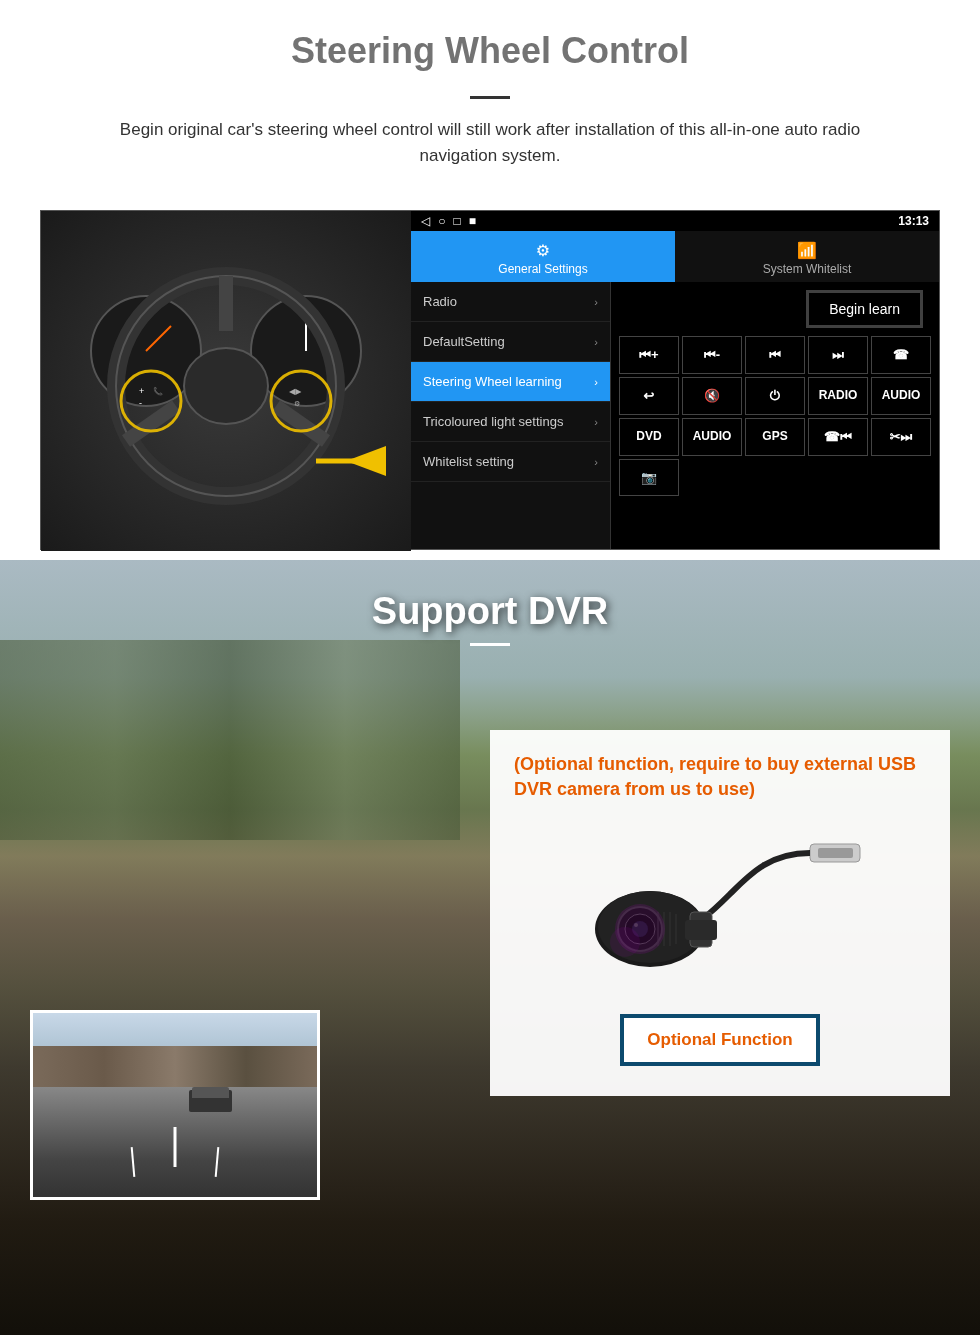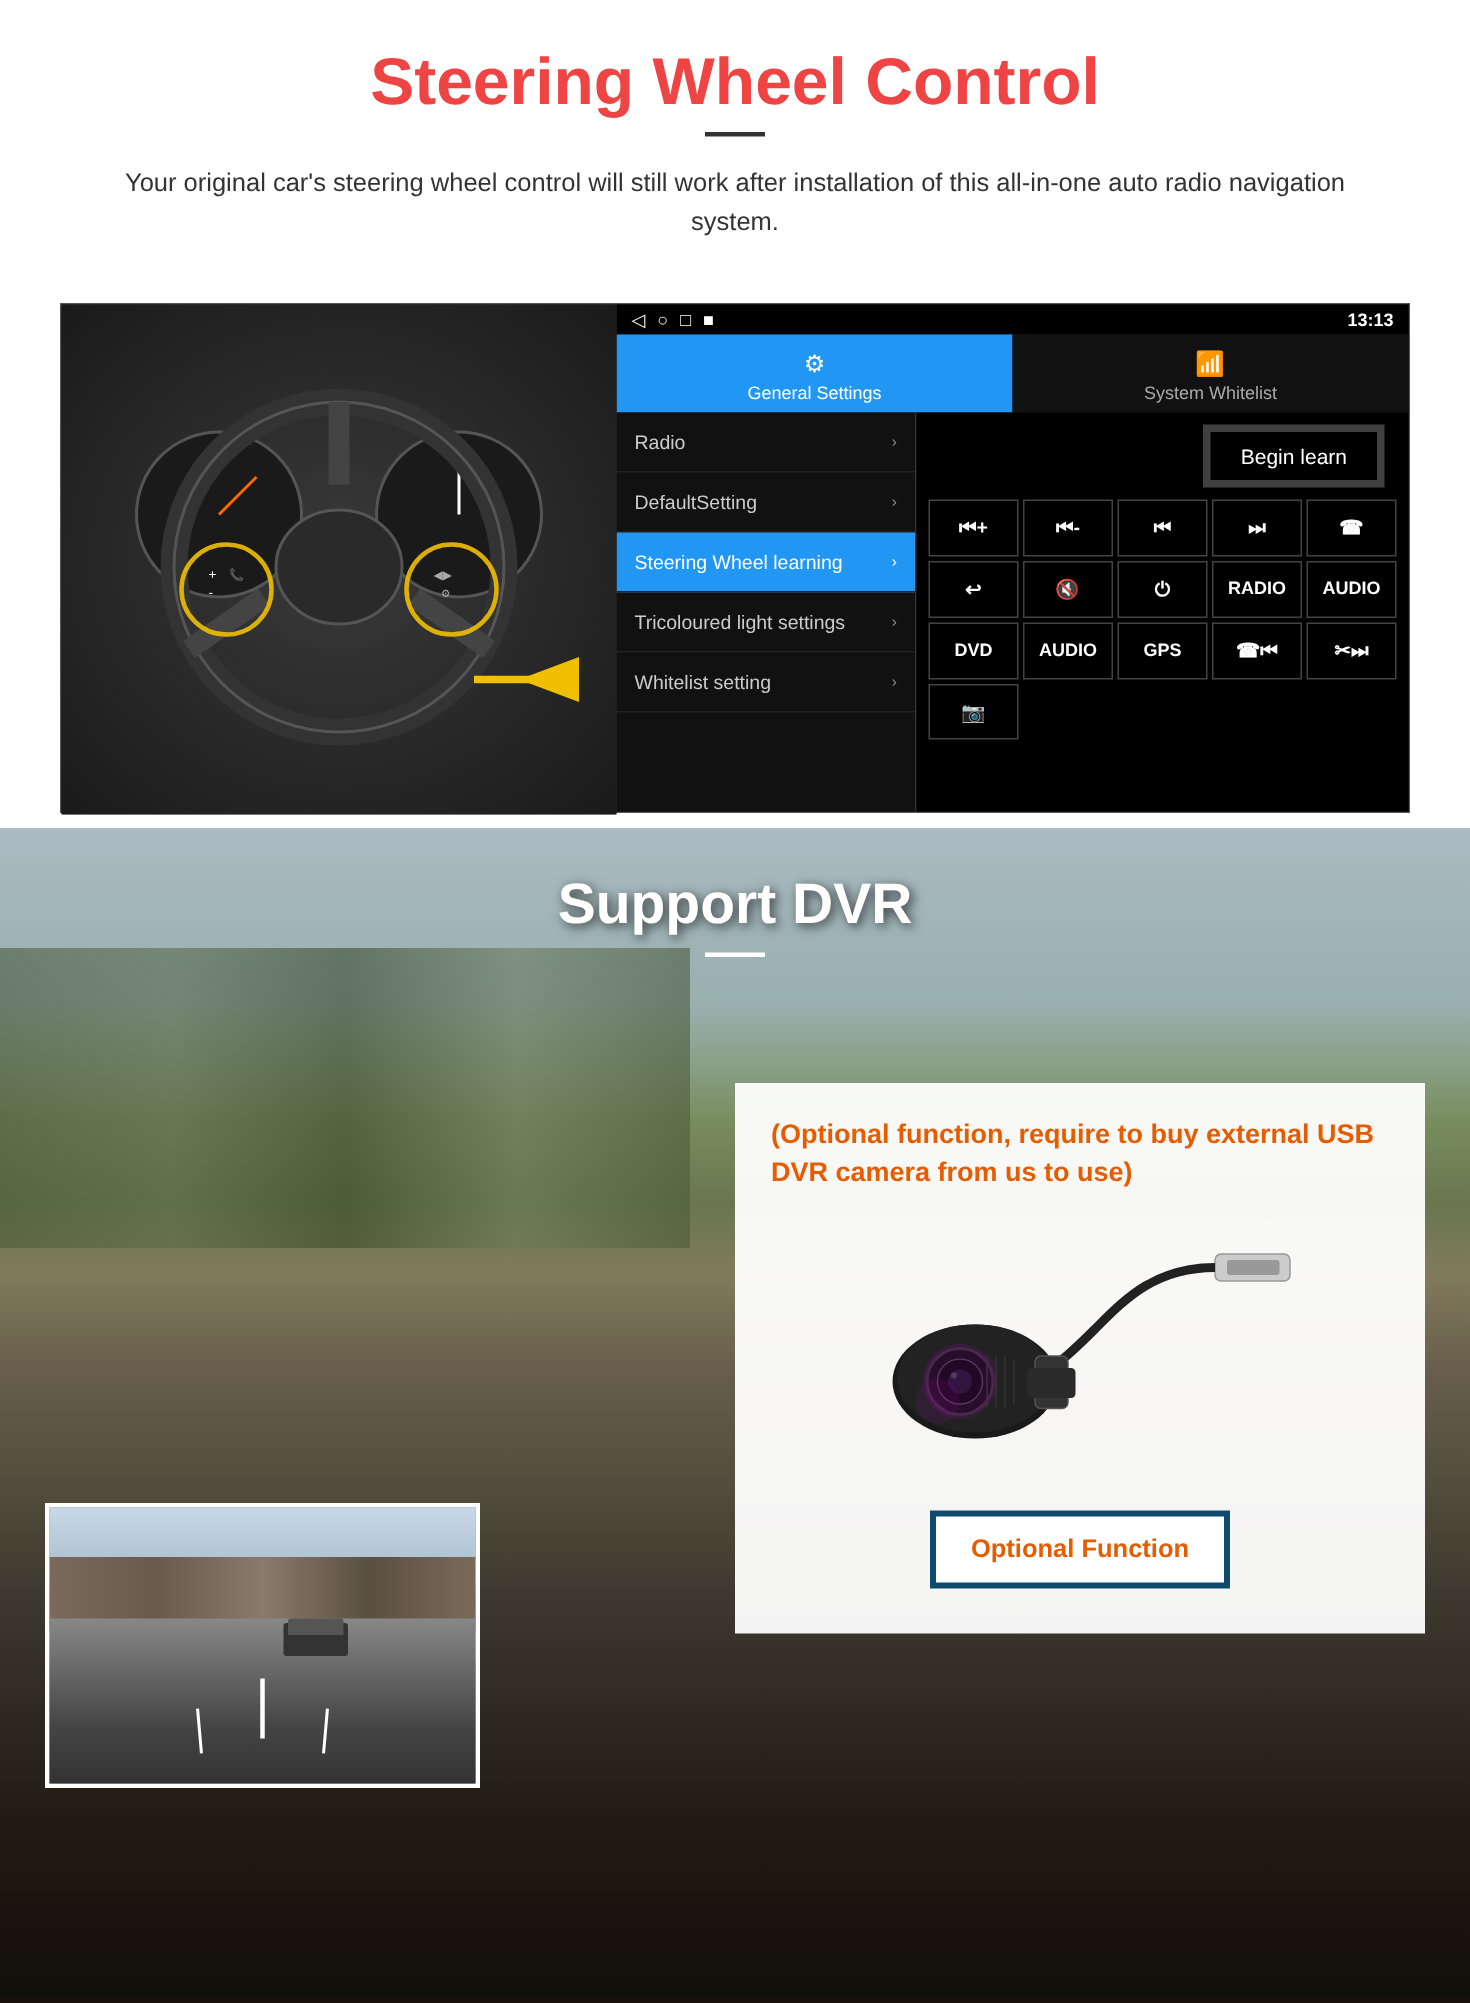--- a/index.html
+++ b/index.html
@@ -9,24 +9,24 @@
       background: #fff;
       overflow-x: hidden;
     }
 
     
     .section-steering {
       padding: 30px 40px 20px;
       text-align: center;
     }
     .section-steering h1 {
-      font-size: 44px;
+      font-size: 36px;
       font-weight: 900;
-      color: #ef4444;
-      margin-bottom: 8px;
+      color: #737373;
+      margin-bottom: 24px;
     }
     .section-steering .divider {
       width: 40px;
       height: 3px;
       background: #333;
       margin: 0 auto 18px;
     }
     .section-steering .subtitle {
       font-size: 17px;
       color: #333;
@@ -157,21 +157,21 @@
     }
     .begin-learn-area {
       display: flex;
       justify-content: flex-end;
       margin-bottom: 8px;
       padding: 0 8px;
     }
     .begin-learn-btn {
       background: #000;
       color: #fff;
-      border: 5px solid #404040;
+      border: 3px solid #404040;
       padding: 8px 20px;
       font-size: 14px;
       cursor: pointer;
     }
     .ctrl-grid {
       display: grid;
       grid-template-columns: repeat(5, 1fr);
       gap: 3px;
       margin-bottom: 3px;
     }
@@ -323,21 +323,21 @@
       position: relative;
     }
   </style>
 </head>
 <body>
 
 <section>
   <div class="section-steering">
     <h1>Steering Wheel Control</h1>
     <div class="divider"></div>
-    <p class="subtitle">Your original car's steering wheel control will still work after installation of this all-in-one auto radio navigation system.</p>
+    <p class="subtitle">Begin original car's steering wheel control will still work after installation of this all-in-one auto radio navigation system.</p>
   </div>
 
   <div class="steering-panel">
 
     <div class="steering-image">
       <div class="steering-image-bg">
         <svg class="wheel-svg" viewBox="0 0 320 300" xmlns="http://www.w3.org/2000/svg">
 
           <circle cx="80" cy="120" r="55" fill="#1a1a1a" stroke="#555" stroke-width="2"></circle>
           <circle cx="240" cy="120" r="55" fill="#1a1a1a" stroke="#555" stroke-width="2"></circle>

